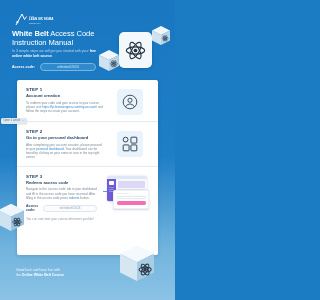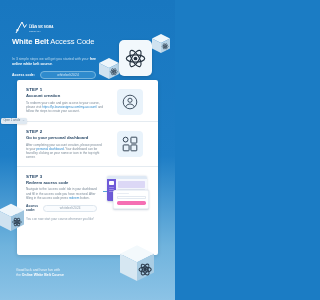--- a/index.html
+++ b/index.html
@@ -11,21 +11,21 @@
   body { position: relative; background: #1b7cc4; }
 
   
   .page {
     position: absolute; inset: 0;
     background: linear-gradient(180deg,#1877c0 0%,#1e7ec6 52%,#6fb3dd 82%,#8cc3e6 100%);
     overflow: hidden;
   }
 
   
-  .header { position: absolute; left: 0; top: 0; width: 175px; height: 76px; margin-top: 8px; }
+  .header { position: absolute; left: 0; top: 0; width: 175px; height: 76px; }
   .logo { position: absolute; left: 13px; top: 12px; width: 46px; height: 15px; }
   .logo svg { display: block; }
 
   .title {
     position: absolute; left: 12px; top: 29px; width: 92px;
     font-size: 7.6px; line-height: 9.4px;
     color: #ffffff; letter-spacing: -0.05px;
   }
   .title b { font-weight: bold; }
   .title .lt { font-weight: normal; }
@@ -169,20 +169,21 @@
         <path d="M3 13 L9 2 L11.5 7.5 L13.5 4.5" stroke="#ffffff" stroke-width="1" fill="none"></path>
         <circle cx="4.4" cy="10.2" r="1.1" fill="#ffffff"></circle>
         <text x="16" y="5" font-family="Liberation Sans" font-size="2.4" fill="#cfe3f4">THE</text>
         <text x="16" y="8.4" font-family="Liberation Sans" font-size="3" font-weight="bold" fill="#ffffff">LEAN SIX SIGMA</text>
         <text x="16" y="11.6" font-family="Liberation Sans" font-size="2.4" fill="#cfe3f4">COMPANY</text>
       </svg>
     </div>
 
     <div class="title">
       <b>White Belt</b><span class="lt"> Access Code</span><br>
+      <span class="lt">Instruction Manual</span>
     </div>
 
     <div class="subtitle">
       <span>In 3 simple steps we will get you started with your </span><b>free online white belt course</b><span>.</span>
     </div>
 
     <div class="code-row-hero">
       <span class="code-label">Access code:</span>
       <span class="code-pill">whitebelt2024</span>
     </div>

